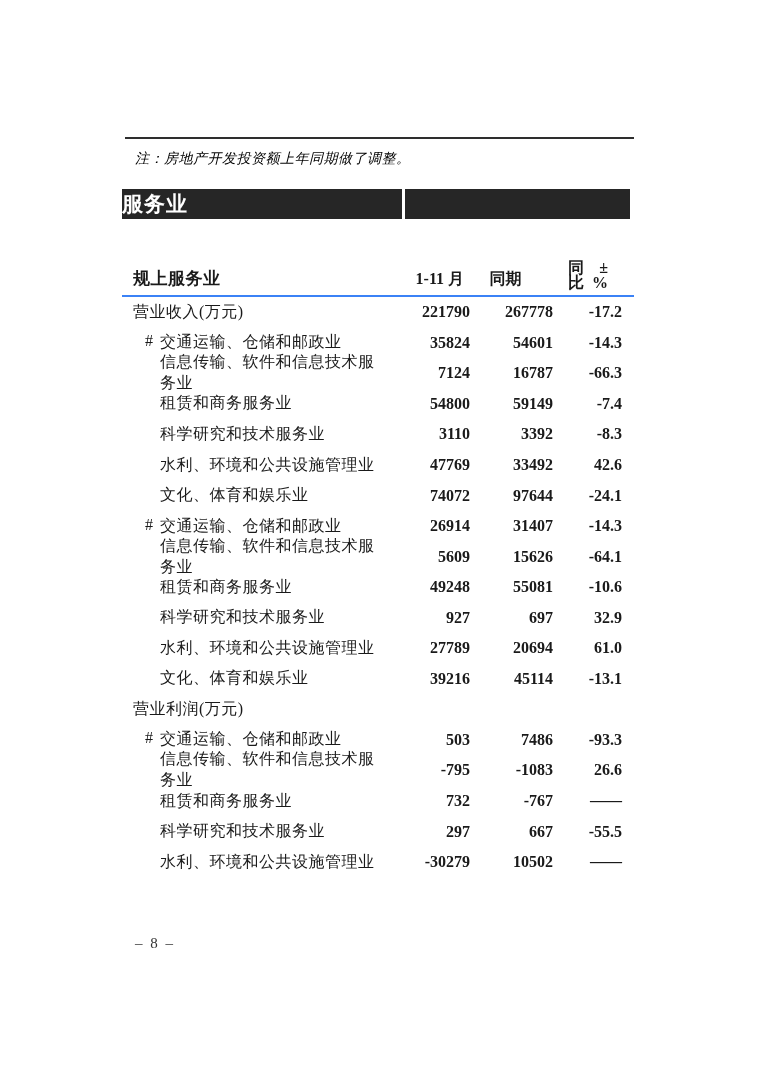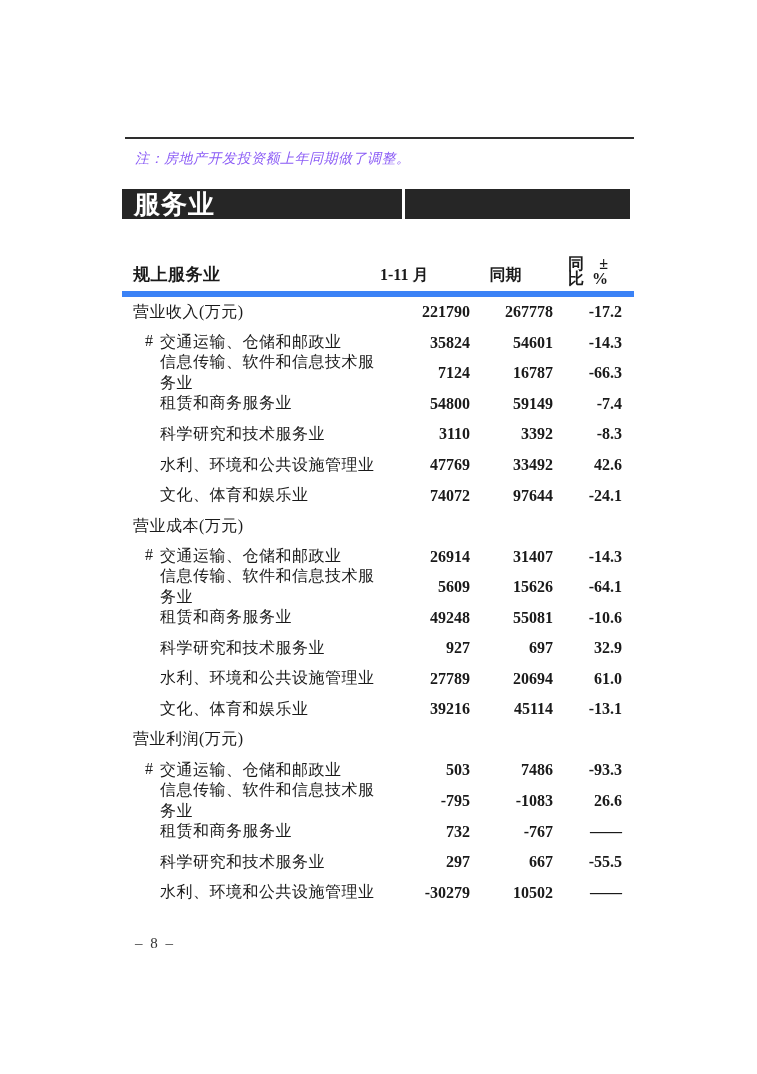--- a/index.html
+++ b/index.html
@@ -12,53 +12,53 @@
     font-family:"Liberation Serif","DejaVu Serif",serif;
     overflow:hidden;
   }
   .top-rule {
     position:absolute; left:125px; top:137px;
     width:509px; height:2px; background:#2e2e2e;
   }
   .note {
     position:absolute; left:135px; top:150px;
     font-size:14px; font-style:italic; letter-spacing:0.5px;
-    color:#8b5cf6;
+    color:#000000;
   }
   .section-bar {
     position:absolute; left:122px; top:189px;
     width:508px; height:30px;
     display:flex;
   }
   .bar-left {
     width:280px; height:30px;
     background:#262626;
     color:#ffffff;
     display:flex; align-items:center;
-    padding-left:12px;
+    padding-left:0;
     font-family:"Liberation Sans","DejaVu Sans",sans-serif;
-    font-weight:bold; font-size:26px; letter-spacing:1px;
+    font-weight:bold; font-size:21px; letter-spacing:1px;
   }
   .bar-gap { width:3px; height:30px; background:#ffffff; }
   .bar-right { flex:1; height:30px; background:#262626; }
 
   .table {
     position:absolute; left:122px; top:250px;
     width:512px;
     font-size:16px;
   }
   .thead {
     display:flex; align-items:flex-end;
     height:47px;
     padding-bottom:5px; padding-right:12px;
-    border-bottom:6px solid #3b82f6;
+    border-bottom:2px solid #3b82f6;
     font-weight:bold;
   }
   .th-label { flex:1; padding-left:11px; font-size:17px; letter-spacing:0.5px; }
-  .th.c1 { width:90px; text-align:left; padding-right:6px;margin-top:32px; }
+  .th.c1 { width:90px; text-align:right; padding-right:6px;margin-top:32px; }
   .th.c2 { width:83px; text-align:center; padding-right:12px; }
   .th.c3 {
     width:69px;
     display:flex; flex-direction:row; align-items:flex-end;
     padding-right:14px; line-height:15px; text-align:right;
   }
   .row {
     display:flex; align-items:center;
     height:30.55px;
     padding-right:12px;
@@ -140,26 +140,20 @@
           <span class="num c2">33492</span>
           <span class="num c3">42.6</span>
         </div>
         <div class="row">
           <span class="label sub"><span class="hash"></span><span>文化、体育和娱乐业</span></span>
           <span class="num c1">74072</span>
           <span class="num c2">97644</span>
           <span class="num c3">-24.1</span>
         </div>
         <div class="row">
-          <span class="label sec"><span class="hash"></span><span>营业成本(万元)</span></span>
-          <span class="num c1"></span>
-          <span class="num c2"></span>
-          <span class="num c3"></span>
-        </div>
-        <div class="row">
           <span class="label sub"><span class="hash">#</span><span>交通运输、仓储和邮政业</span></span>
           <span class="num c1">26914</span>
           <span class="num c2">31407</span>
           <span class="num c3">-14.3</span>
         </div>
         <div class="row">
           <span class="label sub"><span class="hash"></span><span>信息传输、软件和信息技术服务业</span></span>
           <span class="num c1">5609</span>
           <span class="num c2">15626</span>
           <span class="num c3">-64.1</span>

